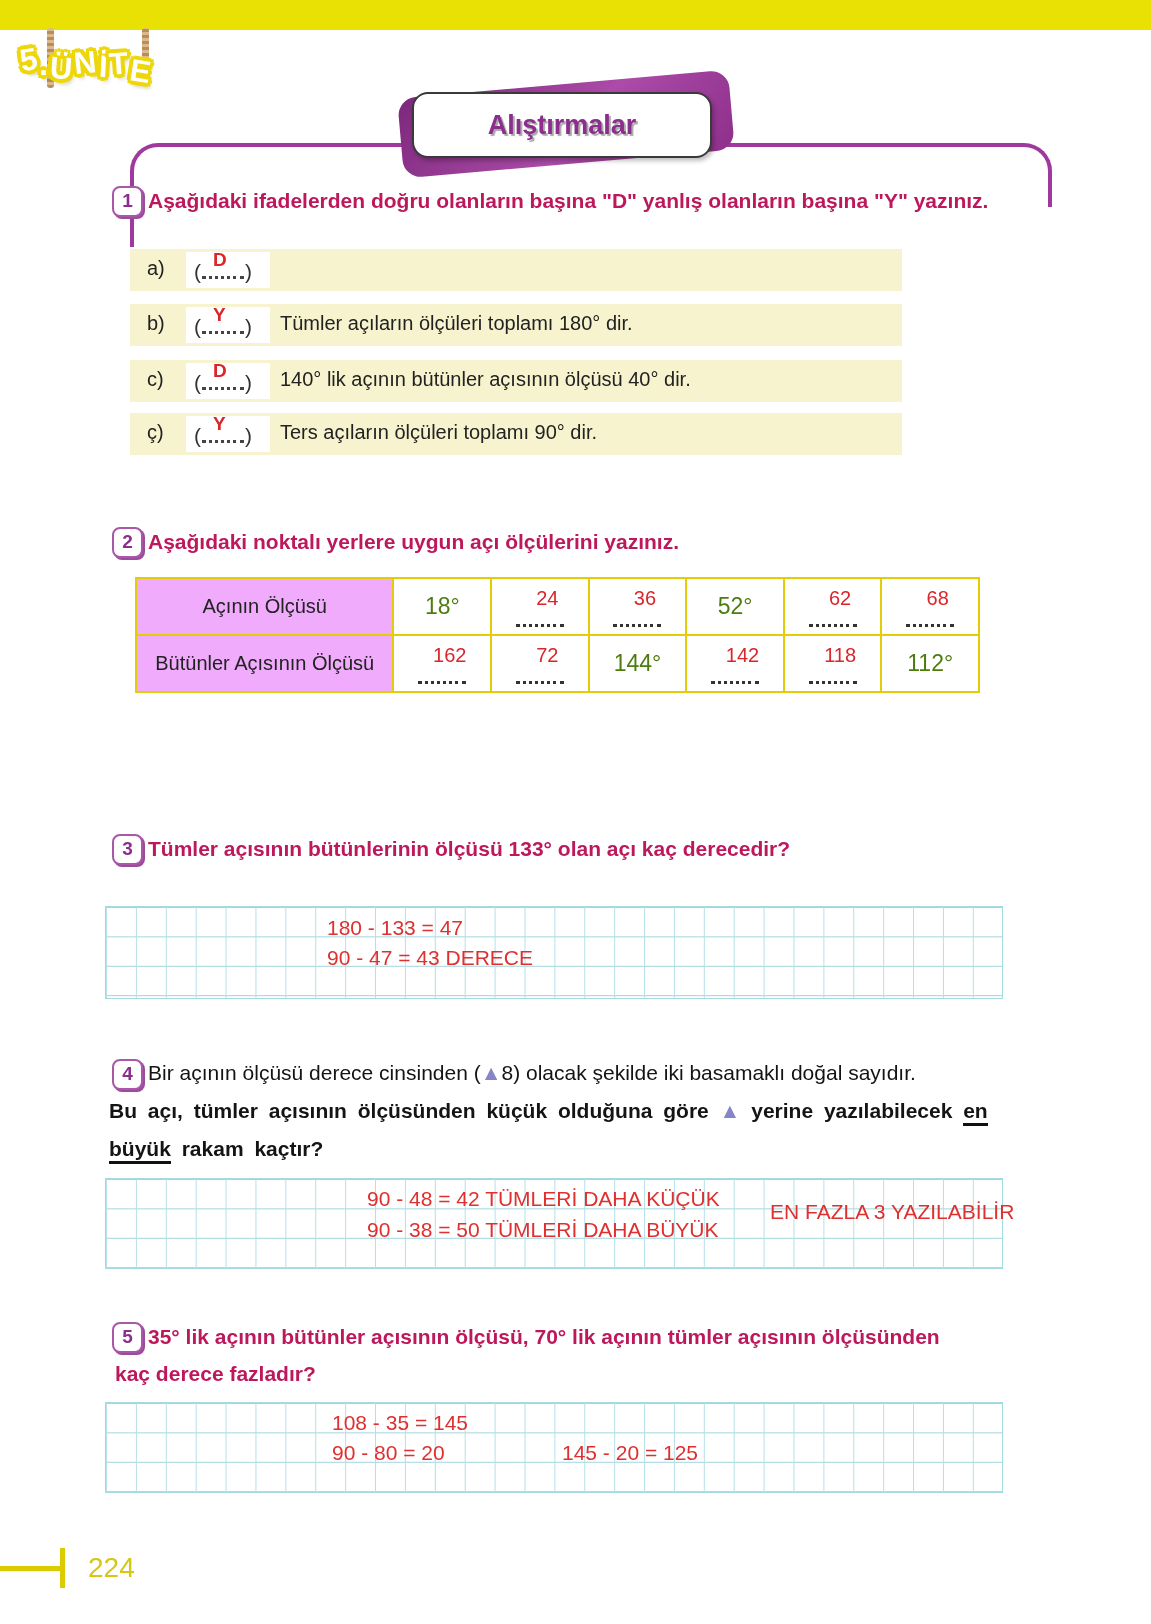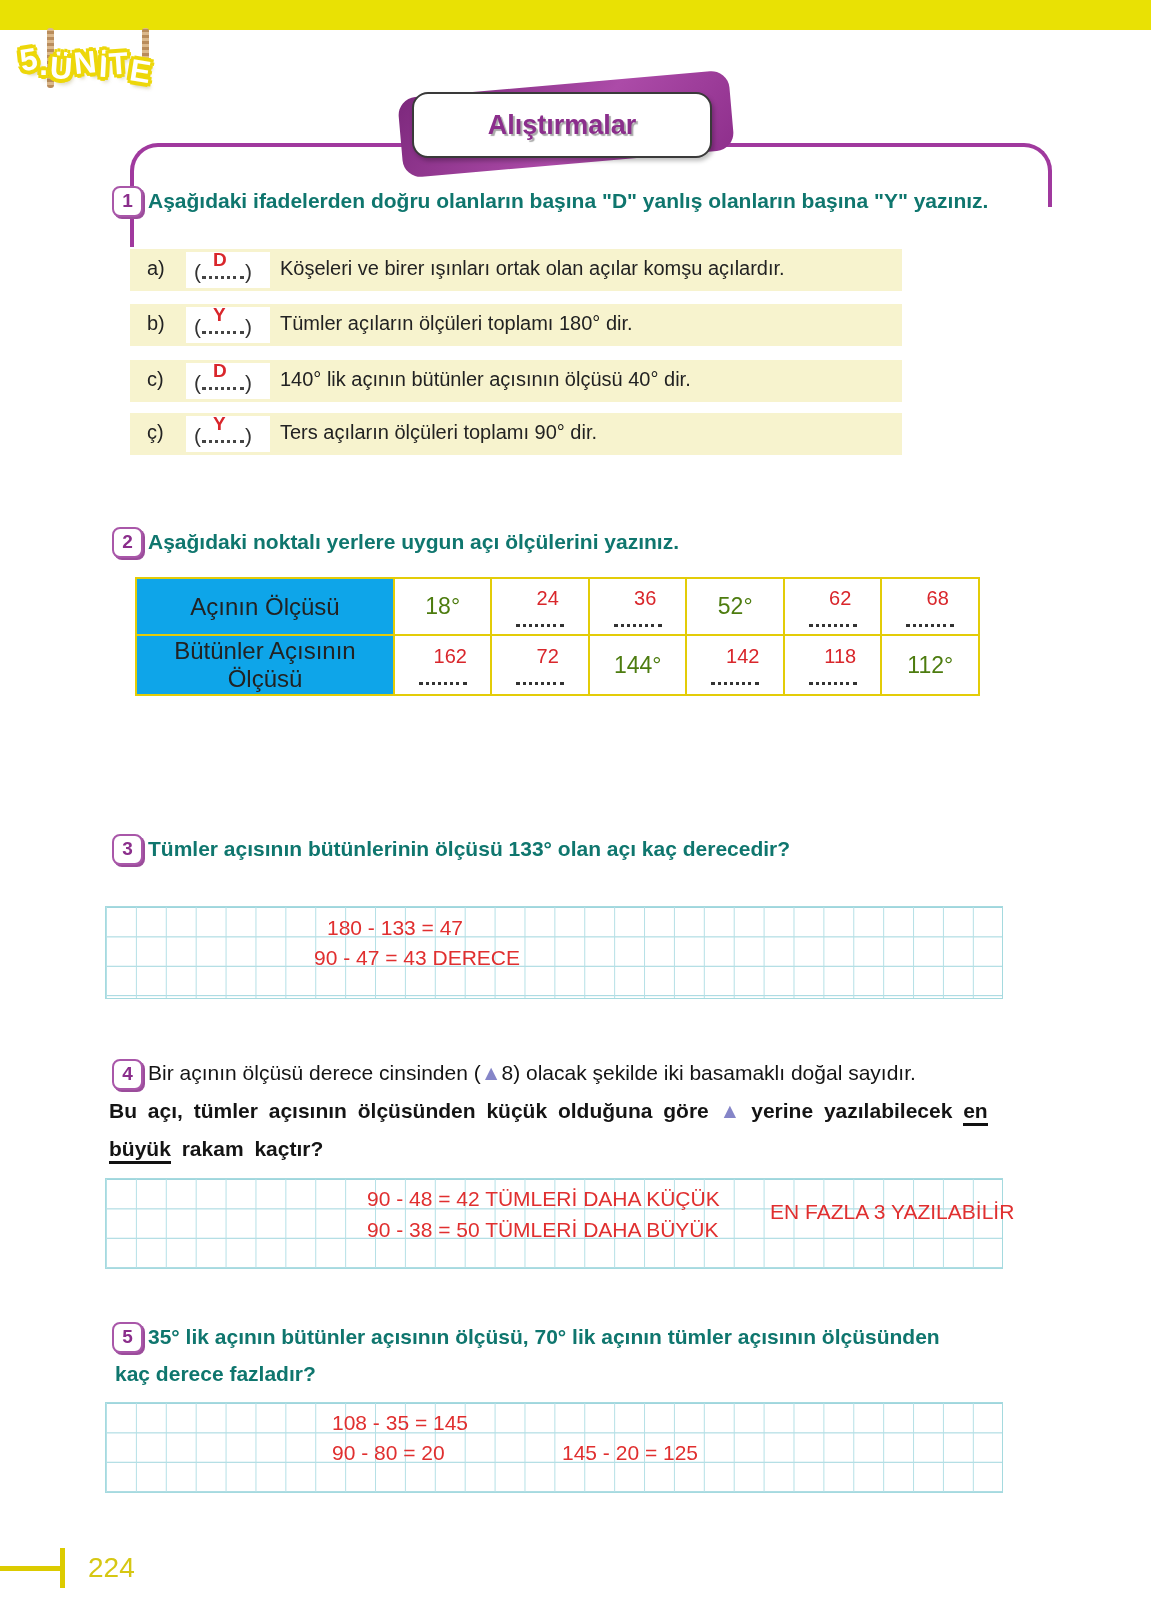--- a/index.html
+++ b/index.html
@@ -32,33 +32,33 @@
   .banner-ribbon{position:absolute;left:-12px;top:-8px;right:-20px;bottom:-6px;
     background:linear-gradient(135deg,#7c287c,#AC4BA8 55%,#8E2F8C);border-radius:18px;transform:rotate(-5deg);}
   .banner-pill{position:absolute;inset:0;background:#fff;border:2px solid #3a3a3a;border-radius:16px;
     box-shadow:2px 3px 4px rgba(0,0,0,.25);}
   .banner-title{position:absolute;inset:0;display:flex;align-items:center;justify-content:center;
     color:#8B2E8C;font-size:27px;font-weight:bold;text-shadow:2px 2px 1px #a9a9a9;}
   
   .qbadge{position:absolute;width:27px;height:27px;background:#fff;border:2px solid #A957A9;border-radius:8px;
     color:#8B2E8C;font-size:19px;font-weight:bold;text-align:center;line-height:26px;
     box-shadow:2px 2px 0 #9b4c9b;z-index:2;}
-  .qtitle{position:absolute;font-size:21px;font-weight:bold;color:#0f766e;}
+  .qtitle{position:absolute;font-size:21px;font-weight:bold;color:#be185d;}
   
   .q1-row{position:absolute;left:130px;width:772px;height:42px;background:#F7F3CE;}
   .q1-label{position:absolute;left:17px;top:8px;font-size:20px;color:#222;}
   .blank-box{position:absolute;left:56px;top:3px;background:#fff;height:36px;width:84px;}
   .blank-inner{position:absolute;left:8px;top:6px;font-size:21px;color:#333;}
   .blank-dots{display:inline-block;width:42px;height:18px;border-bottom:3px dotted #444;position:relative;margin:0 1px;}
   .blank-letter{position:absolute;left:11px;top:-9px;color:#D9262B;font-size:19px;font-weight:bold;}
   .q1-text{position:absolute;left:150px;top:8px;font-size:20px;color:#222;}
   
   .angle-table{position:absolute;left:135px;top:577px;width:845px;border-collapse:collapse;z-index:0;}
   .angle-table td{border:2px solid #E3CC08;height:53px;text-align:center;vertical-align:middle;}
-  .angle-table td.rowhead{background:#0ea5e9;width:263px;font-size:24px;color:#222;}
+  .angle-table td.rowhead{background:#f0abfc;width:263px;font-size:20px;color:#222;}
   .angle-table td.cell{width:96px;background:#fff;font-size:21px;color:#222;}
   .cell .given{font-size:23px;color:#4d7c0f;}
   .cell .ansv{display:block;color:#D9262B;font-size:20px;line-height:20px;margin-top:6px;padding-left:15px;}
   .cell .ansdots{display:inline-block;width:48px;height:8px;border-bottom:3px dotted #333;}
   
   .grid-box{position:absolute;left:105px;width:896px;background-color:#fff;
     background-image:linear-gradient(to right,#B5E0E6 1px,transparent 1px),
                      linear-gradient(to bottom,#9ED5DD 1px,transparent 1px);
     background-size:29.9px 29.4px;border:1px solid #A5DADF;}
   .work{position:absolute;color:#E02F2F;font-size:21px;font-weight:normal;white-space:nowrap;margin-left:32px;}
@@ -90,21 +90,20 @@
 </div>
 
 <div class="qbadge" style="left:112px;top:186px;">1</div>
 <div class="qtitle" style="left:148px;top:189px;width:862px;">Aşağıdaki ifadelerden doğru olanların başına "D" yanlış olanların başına "Y" yazınız.</div>
 
 <div class="q1-row" style="top:249px;">
   <span class="q1-label">a)</span>
   <span class="blank-box">
     <span class="blank-inner"><span>(</span><span class="blank-dots"><span class="blank-letter">D</span></span><span>)</span></span>
   </span>
-  <span class="q1-text">Köşeleri ve birer ışınları ortak olan açılar komşu açılardır.</span>
 </div>
 <div class="q1-row" style="top:304px;">
   <span class="q1-label">b)</span>
   <span class="blank-box">
     <span class="blank-inner"><span>(</span><span class="blank-dots"><span class="blank-letter">Y</span></span><span>)</span></span>
   </span>
   <span class="q1-text">Tümler açıların ölçüleri toplamı 180° dir.</span>
 </div>
 <div class="q1-row" style="top:360px;">
   <span class="q1-label">c)</span>
@@ -144,21 +143,21 @@
     <td class="cell"><span class="ansv">118</span><span class="ansdots"></span></td>
     <td class="cell"><span class="given">112°</span></td>
   </tr>
 </tbody>
   </table>
 
 <div class="qbadge" style="left:112px;top:834px;">3</div>
 <div class="qtitle" style="left:148px;top:837px;width:862px;">Tümler açısının bütünlerinin ölçüsü 133° olan açı kaç derecedir?</div>
 <div class="grid-box" style="top:906px;height:91px;"></div>
 <div class="work" style="left:295px;top:916px;">180 - 133 = 47</div>
-<div class="work" style="left:282px;top:946px;">90 - 47 = 43 DERECE</div>
+<div class="work" style="left:295px;top:946px;">90 - 47 = 43 DERECE</div>
 
 <div class="qbadge" style="left:112px;top:1059px;">4</div>
 <div class="q4line l1" style="top:1061px;"><span>Bir açının ölçüsü derece cinsinden (</span><span class="tri">▲</span><span>8) olacak şekilde iki basamaklı doğal sayıdır.</span></div>
 <div class="q4line l2" style="top:1099px;"><span>Bu açı, tümler açısının ölçüsünden küçük olduğuna göre </span><span class="tri">▲</span><span> yerine yazılabilecek </span><span class="uline">en</span></div>
 <div class="q4line l3" style="top:1137px;"><span class="uline">büyük</span><span> rakam kaçtır?</span></div>
 <div class="grid-box" style="top:1178px;height:89px;"></div>
 <div class="work" style="left:335px;top:1187px;">90 - 48 = 42 TÜMLERİ DAHA KÜÇÜK</div>
 <div class="work" style="left:335px;top:1218px;">90 - 38 = 50 TÜMLERİ DAHA BÜYÜK</div>
 <div class="work" style="left:738px;top:1200px;">EN FAZLA 3 YAZILABİLİR</div>
 

